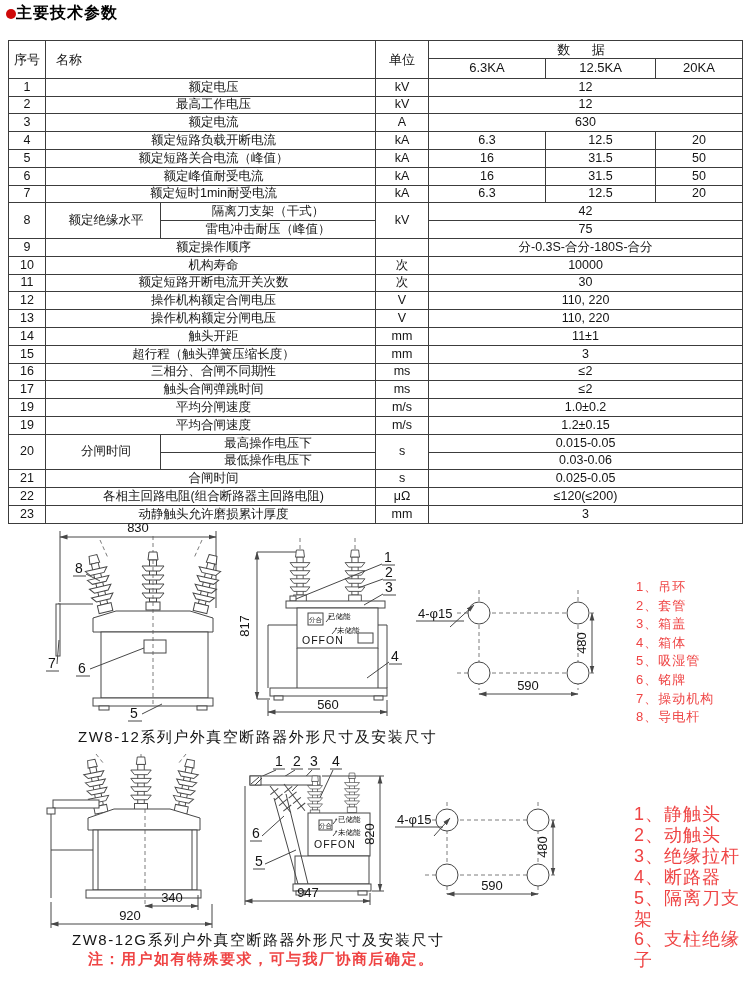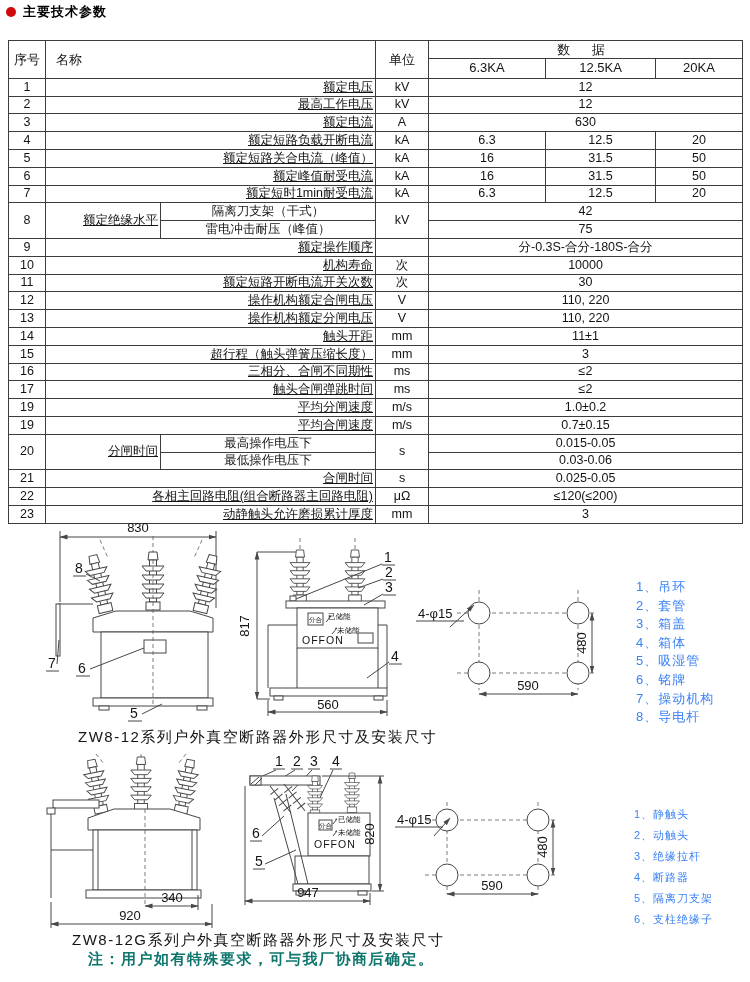--- a/index.html
+++ b/index.html
@@ -1,36 +1,36 @@
 <!DOCTYPE html>
 <html><head>
 <meta charset="utf-8">
 <style>
   html,body{margin:0;padding:0;background:#fff;}
   #page{position:relative;width:750px;height:982px;background:#ffffff;overflow:hidden;
         font-family:"Liberation Sans","DejaVu Sans",sans-serif;color:#111;}
-  .sec-head{position:absolute;display:flex;align-items:center;gap:7px;font-weight:bold;
-            font-size:13px;letter-spacing:1px;color:#000;}
+  .sec-head{position:absolute;display:flex;align-items:center;font-weight:bold;
+            font-size:16px;letter-spacing:1px;color:#000;}
   .dot{width:10px;height:10px;border-radius:50%;background:#cf0a0a;flex:0 0 auto;}
 
   
   #ptable{position:absolute;left:8px;top:40px;width:734px;border-collapse:collapse;table-layout:fixed;}
   #ptable th,#ptable td{border:1px solid #3c3c3c;font-weight:normal;font-size:12.5px;
         padding:0 2px;height:16.8px;line-height:1.05;text-align:center;vertical-align:middle;
         overflow:hidden;white-space:nowrap;color:#141414;}
   #ptable thead th{font-size:13px;}
   #ptable th.data-h{letter-spacing:9px;}
-  #ptable td.nm{text-align:right;padding-left:8px;text-decoration:underline;}
+  #ptable td.nm{text-align:center;padding-left:8px;}
 
   
   .figsvg{position:absolute;}
-  .legend{position:absolute;font-size:13px;line-height:18.6px;letter-spacing:1px;color:#3b82f6;}
-  .legend2{line-height:20.9px;font-size:11px;}
+  .legend{position:absolute;font-size:13px;line-height:18.6px;letter-spacing:1px;color:#ef4444;}
+  .legend2{line-height:20.9px;font-size:18px;}
   .figcap{position:absolute;font-size:15px;letter-spacing:1.5px;color:#141414;}
-  .note{position:absolute;font-size:15px;font-weight:bold;letter-spacing:1.5px;color:#0f766e;}
+  .note{position:absolute;font-size:15px;font-weight:bold;letter-spacing:1.5px;color:#ef4444;}
 
   
   .s{stroke:#474747;fill:none;stroke-width:1;}
   .sf{stroke:#474747;fill:#fff;stroke-width:1;}
   .dsh{stroke:#5a5a5a;stroke-width:0.8;stroke-dasharray:4 3;fill:none;}
   .dim{stroke:#474747;stroke-width:1;fill:none;
        marker-start:url(#ah);marker-end:url(#ah);}
   .arr{stroke:#474747;stroke-width:1;fill:none;marker-end:url(#ah);}
   text{fill:#141414;font-family:"Liberation Sans","DejaVu Sans",sans-serif;}
   .dt{font-size:13px;}
@@ -215,21 +215,21 @@
         <tr>
           <td>19</td>
           <td class="nm" colspan="2">平均分闸速度</td>
           <td>m/s</td>
           <td colspan="3">1.0±0.2</td>
         </tr>
         <tr>
           <td>19</td>
           <td class="nm" colspan="2">平均合闸速度</td>
           <td>m/s</td>
-          <td colspan="3">0.7±0.15</td>
+          <td colspan="3">1.2±0.15</td>
         </tr>
         <tr>
           <td rowspan="2">20</td>
           <td class="nm" rowspan="2">分闸时间</td>
           <td>最高操作电压下</td>
           <td rowspan="2">s</td>
           <td colspan="3">0.015-0.05</td>
         </tr>
         <tr>
           <td>最低操作电压下</td>

